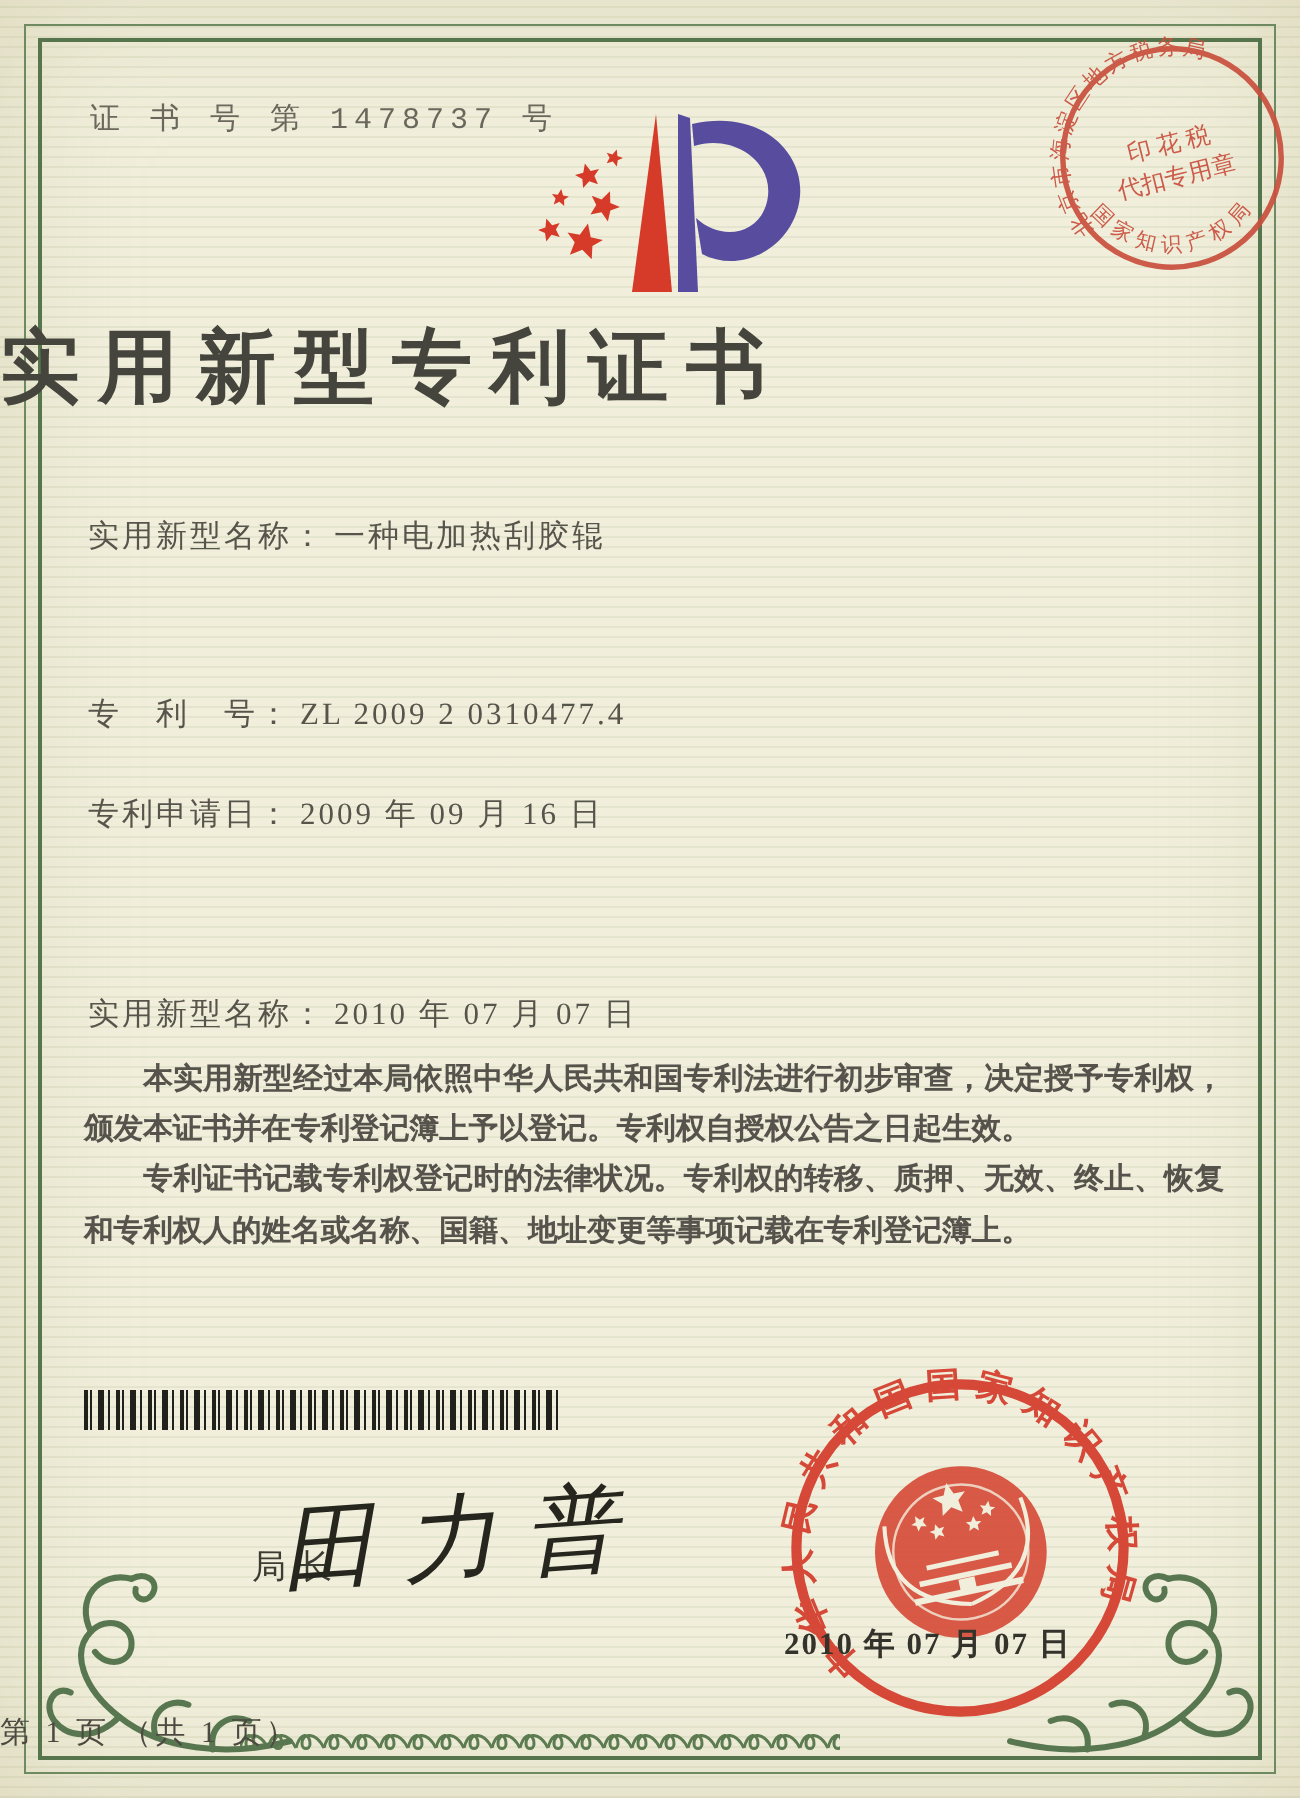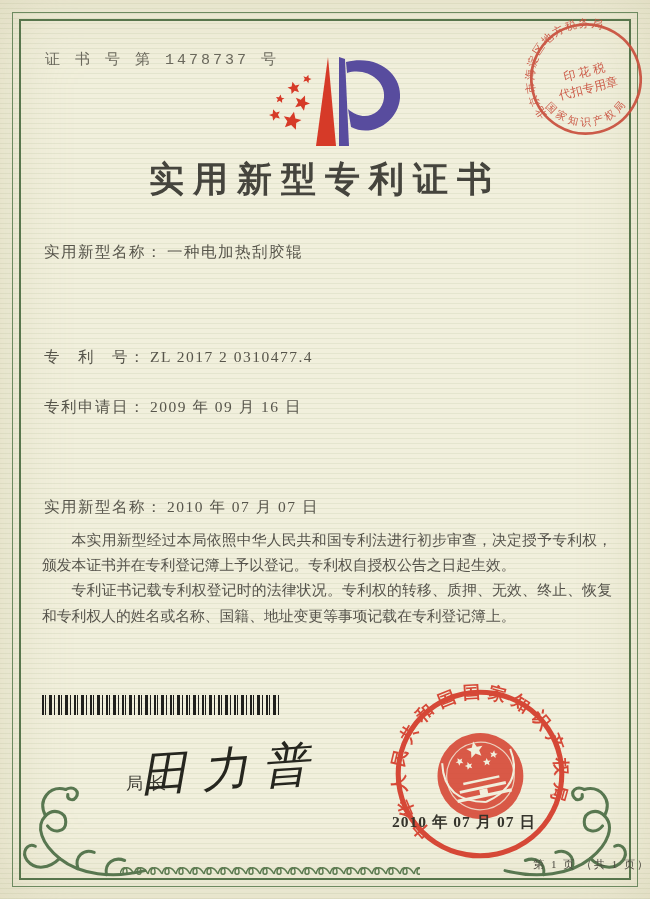--- a/index.html
+++ b/index.html
@@ -31,34 +31,34 @@
 
   .tax-stamp{
     position:absolute;left:523px;top:16px;width:126px;height:126px;
     transform:rotate(-14deg);opacity:.92;
   }
 
   .logo{position:absolute;left:252px;top:54px;width:154px;height:104px;}
 
   .title{
     position:absolute;left:0;right:0;top:156px;
-    text-align:center;font-size:35px;font-weight:700;
+    font-size:40px;font-weight:700;
     letter-spacing:9px;color:#45443d;
   }
 
   .field{
     position:absolute;left:44px;right:40px;
     font-size:15.5px;letter-spacing:1.5px;color:#57554b;
     white-space:nowrap;
   }
   .field .lbl{margin-right:4px;}
 
   .paragraphs{
     position:absolute;left:42px;right:38px;top:528px;
-    font-size:14.8px;line-height:25.2px;text-align:justify;color:#55534b;
+    font-size:14.8px;line-height:25.2px;text-align:justify;color:#55534b;font-weight:bold;
   }
   .paragraphs p{margin:0;text-indent:2em;}
 
   .barcode{
     position:absolute;left:42px;top:695px;width:237px;height:20px;
     background:
       repeating-linear-gradient(90deg,
         #20201c 0 2px, transparent 2px 3px,
         #20201c 3px 4px, transparent 4px 7px,
         #20201c 7px 10px, transparent 10px 12px,
@@ -81,21 +81,21 @@
     transform:rotate(-12deg);opacity:.95;
   }
   .seal-date{
     position:absolute;left:392px;top:812px;
     font-size:15.5px;letter-spacing:1px;color:#34332b;font-weight:600;
     z-index:5;
   }
 
   .footer{
     position:absolute;left:0;right:0;top:857px;
-    text-align:right;font-size:11px;letter-spacing:2px;color:#4c4a40;
+    text-align:left;font-size:15px;letter-spacing:2px;color:#4c4a40;
   }
 
   .seal-text{fill:#d5402f;font-weight:bold;}
   .stamp-text{fill:#c94f3d;}
 </style>
 </head>
 <body>
 
 <div class="page">
 
@@ -159,25 +159,25 @@
     <use href="#star-shape" transform="translate(55,25) scale(0.45) rotate(18)" fill="#d63a28"></use>
     <use href="#star-shape" transform="translate(42,34) scale(0.65) rotate(-14)" fill="#d63a28"></use>
     <use href="#star-shape" transform="translate(28,45) scale(0.45) rotate(8)" fill="#d63a28"></use>
     <use href="#star-shape" transform="translate(50,49) scale(0.8) rotate(22)" fill="#d63a28"></use>
     <use href="#star-shape" transform="translate(23,61) scale(0.6) rotate(-18)" fill="#d63a28"></use>
     <use href="#star-shape" transform="translate(40,67) scale(0.95) rotate(12)" fill="#d63a28"></use>
   </svg>
 
   <div class="title">实用新型专利证书</div>
 
-  <div class="field" style="top:242px">
+  <div class="field" style="top:258px">
     <span class="lbl">实用新型名称：</span><span>一种电加热刮胶辊</span>
   </div>
   <div class="field" style="top:347px">
-    <span class="lbl">专　利　号：</span><span>ZL 2017 2 0310477.4</span>
+    <span class="lbl">专　利　号：</span><span>ZL 2009 2 0310477.4</span>
   </div>
   <div class="field" style="top:397px">
     <span class="lbl">专利申请日：</span><span>2009 年 09 月 16 日</span>
   </div>
   <div class="field" style="top:497px">
     <span class="lbl">实用新型名称：</span><span>2010 年 07 月 07 日</span>
   </div>
 
   <div class="paragraphs">
     <p>本实用新型经过本局依照中华人民共和国专利法进行初步审查，决定授予专利权，颁发本证书并在专利登记簿上予以登记。专利权自授权公告之日起生效。</p>

